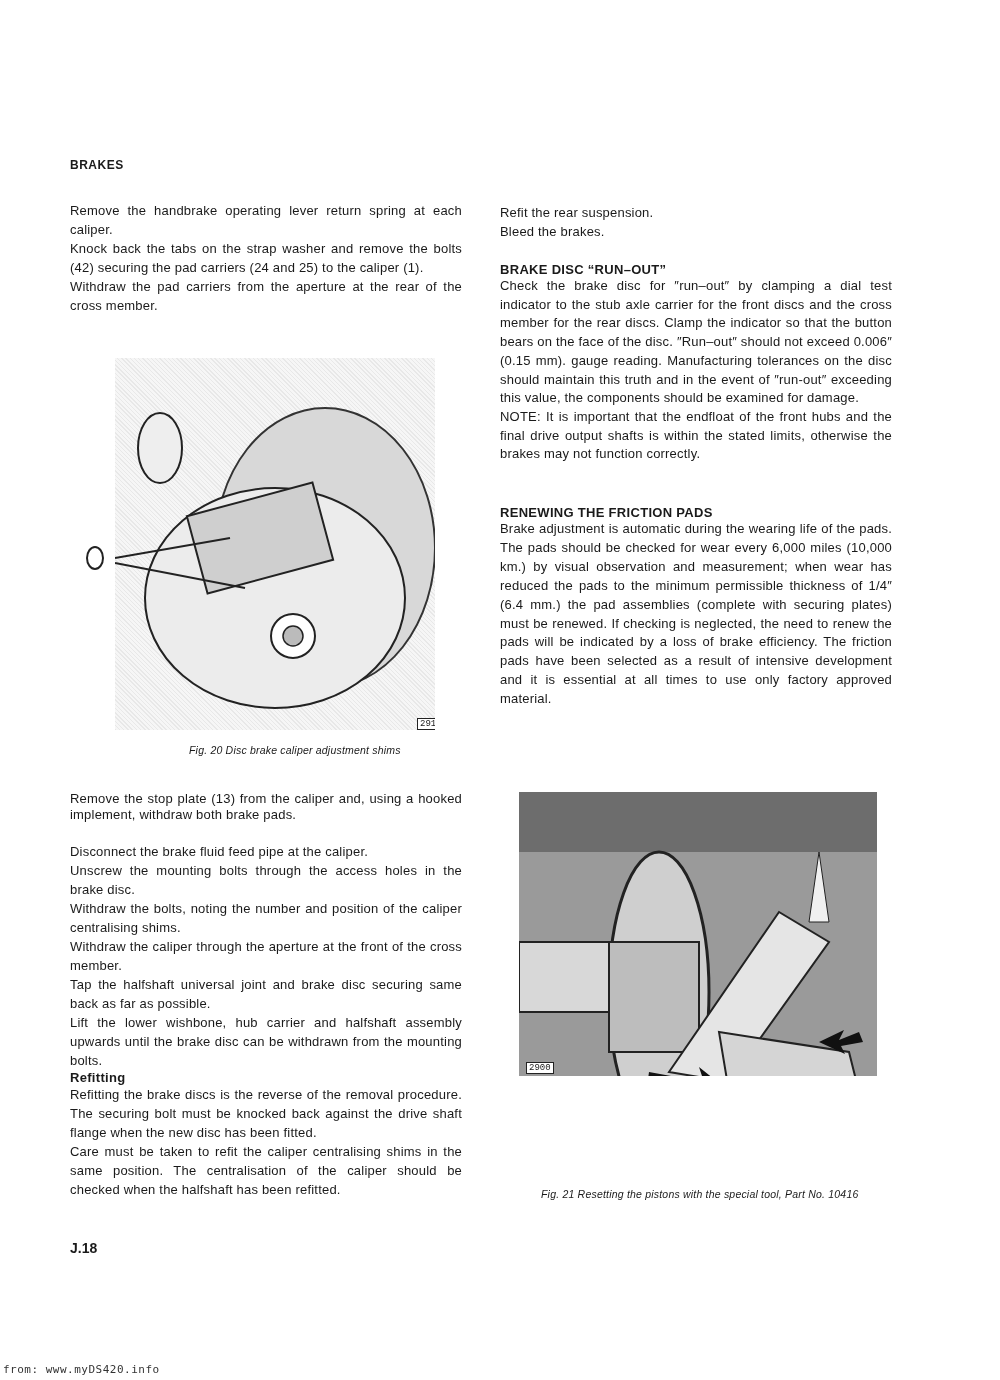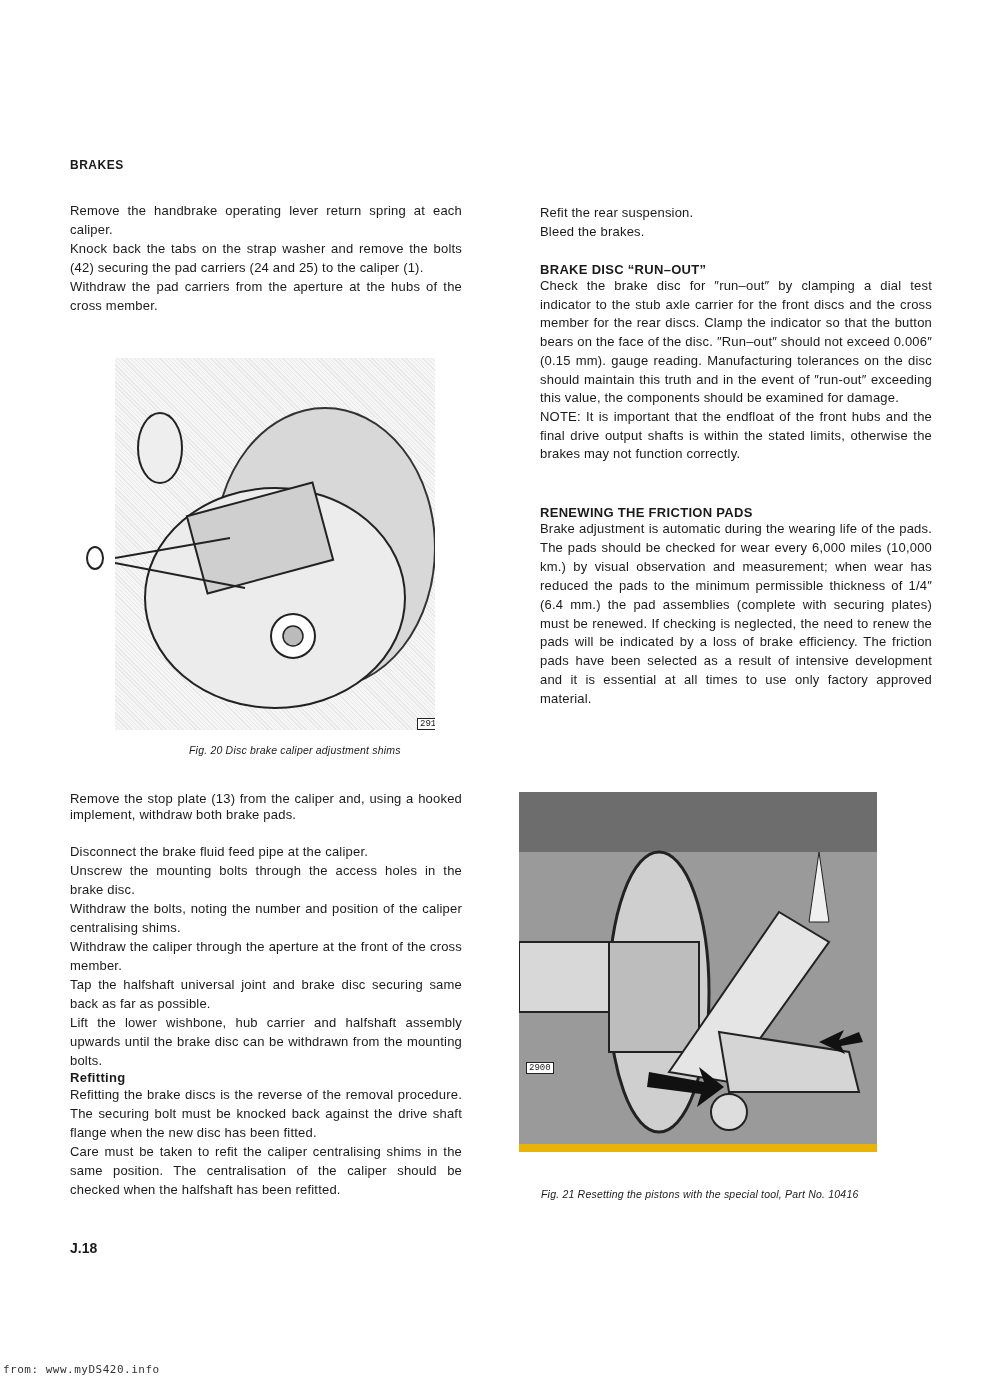--- a/index.html
+++ b/index.html
@@ -11,42 +11,42 @@
   .abs { position: absolute; }
   .section-title {
     font-weight: bold; font-size: 12px; letter-spacing: 0.5px;
   }
   .sub-title { font-weight: bold; font-size: 13px; letter-spacing: 0.3px; }
   .para {
     font-size: 13px; line-height: 19px; text-align: justify; margin: 0;
     letter-spacing: 0.2px;
   }
   .col-left { left: 70px; width: 392px; }
-  .col-right { left: 500px; width: 392px; margin-left: 40px; }
+  .col-right { left: 500px; width: 392px; }
   .caption { font-size: 10.5px; font-style: italic; letter-spacing: 0.2px; margin-left: 44px; }
   .figure {
     background: repeating-linear-gradient(45deg, #e8e8e8 0 1px, #f6f6f6 1px 3px);
     overflow: hidden;
   }
   .fig-num {
     position: absolute; font-size: 9px; border: 1px solid #222; padding: 0 2px;
     background: #fff; font-family: "Liberation Mono", monospace;
   }
   .page-num { font-weight: bold; font-size: 14px; }
   .footer { font-size: 11px; color: #333; font-family: "DejaVu Sans Mono", monospace; letter-spacing: 0.5px; }
 </style>
 </head>
 <body>
 
 <div class="abs section-title" style="left:70px; top:158px;">BRAKES</div>
 
 <div class="abs col-left" style="top:201px;">
   <p class="para">Remove the handbrake operating lever return spring at each caliper.</p>
   <p class="para">Knock back the tabs on the strap washer and remove the bolts (42) securing the pad carriers (24 and 25) to the caliper (1).</p>
-  <p class="para">Withdraw the pad carriers from the aperture at the hubs of the cross member.</p>
+  <p class="para">Withdraw the pad carriers from the aperture at the rear of the cross member.</p>
 </div>
 
 <div class="abs figure" style="left:115px; top:358px; width:320px; height:372px;">
   <svg width="320" height="372" viewBox="0 0 320 372">
     <ellipse cx="210" cy="190" rx="110" ry="140" fill="#d8d8d8" stroke="#333" stroke-width="2"></ellipse>
     <ellipse cx="160" cy="240" rx="130" ry="110" fill="#ececec" stroke="#222" stroke-width="2"></ellipse>
     <ellipse cx="178" cy="278" rx="22" ry="22" fill="#fff" stroke="#222" stroke-width="2"></ellipse>
     <ellipse cx="178" cy="278" rx="10" ry="10" fill="#bbb" stroke="#222" stroke-width="1.5"></ellipse>
     <rect x="80" y="140" width="130" height="80" fill="#cfcfcf" stroke="#222" stroke-width="2" transform="rotate(-15 145 180)"></rect>
     <path d="M 0 200 L 115 180" stroke="#222" stroke-width="2" fill="none"></path>
@@ -87,21 +87,21 @@
   <div class="sub-title">BRAKE DISC “RUN–OUT”</div>
   <p class="para" style="line-height:18.7px;">Check the brake disc for ″run–out″ by clamping a dial test indicator to the stub axle carrier for the front discs and the cross member for the rear discs. Clamp the indicator so that the button bears on the face of the disc. ″Run–out″ should not exceed 0.006″ (0.15 mm). gauge reading. Manufacturing tolerances on the disc should maintain this truth and in the event of ″run-out″ exceeding this value, the components should be examined for damage.</p>
   <p class="para" style="line-height:18.7px;">NOTE: It is important that the endfloat of the front hubs and the final drive output shafts is within the stated limits, otherwise the brakes may not function correctly.</p>
 </div>
 
 <div class="abs col-right" style="top:505px;">
   <div class="sub-title">RENEWING THE FRICTION PADS</div>
   <p class="para" style="line-height:18.9px;">Brake adjustment is automatic during the wearing life of the pads. The pads should be checked for wear every 6,000 miles (10,000 km.) by visual observation and measurement; when wear has reduced the pads to the minimum permissible thickness of 1/4″ (6.4 mm.) the pad assemblies (complete with securing plates) must be renewed. If checking is neglected, the need to renew the pads will be indicated by a loss of brake efficiency. The friction pads have been selected as a result of intensive development and it is essential at all times to use only factory approved material.</p>
 </div>
 
-<div class="abs" style="left:519px; top:792px; width:358px; height:360px; background:#eab308; overflow:hidden;">
+<div class="abs" style="left:519px; top:792px; width:358px; height:284px; background:#14b8a6; overflow:hidden;">
   <svg width="358" height="352" viewBox="0 0 358 352">
     <rect width="358" height="352" fill="#9a9a9a"></rect>
     <rect x="0" y="0" width="358" height="60" fill="#6d6d6d"></rect>
     <ellipse cx="140" cy="200" rx="50" ry="140" fill="#cfcfcf" stroke="#222" stroke-width="3"></ellipse>
     <rect x="0" y="150" width="120" height="70" fill="#d8d8d8" stroke="#222" stroke-width="2"></rect>
     <rect x="90" y="150" width="90" height="110" fill="#bdbdbd" stroke="#222" stroke-width="2"></rect>
     <path d="M 150 280 L 260 120 L 310 150 L 210 290 Z" fill="#e5e5e5" stroke="#222" stroke-width="2"></path>
     <path d="M 200 240 L 330 260 L 340 300 L 210 300 Z" fill="#d5d5d5" stroke="#222" stroke-width="2"></path>
     <circle cx="210" cy="320" r="18" fill="#ddd" stroke="#222" stroke-width="2"></circle>
     <path d="M 130 280 L 185 290 L 180 275 L 205 295 L 178 315 L 182 302 L 128 295 Z" fill="#111"></path>

